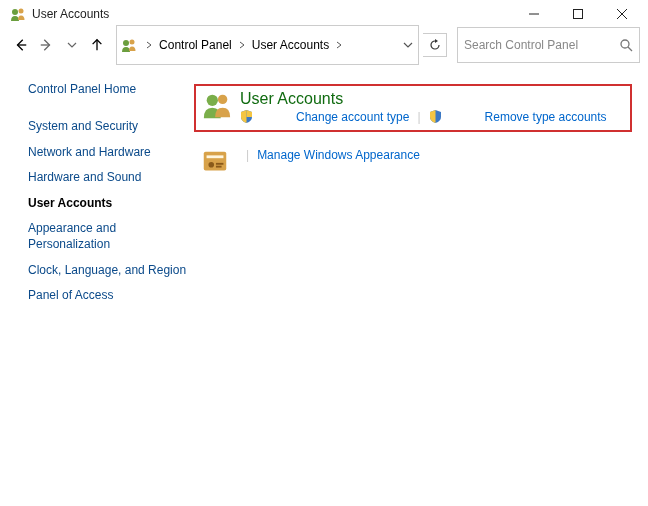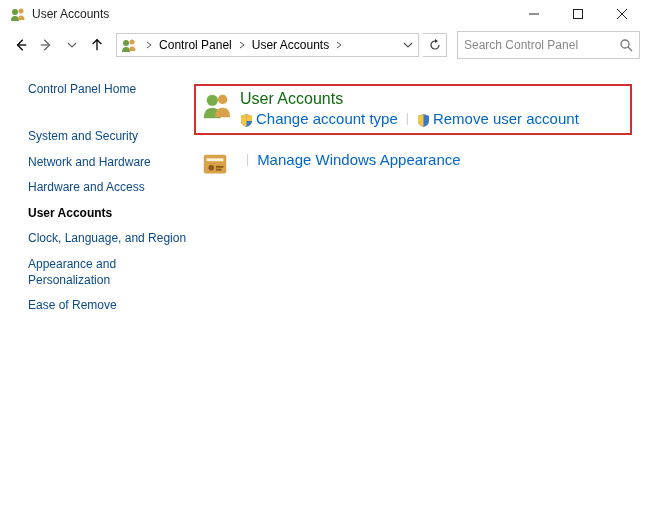--- a/index.html
+++ b/index.html
@@ -51,21 +51,21 @@
     width: 22px; height: 22px;
     display: flex; align-items: center; justify-content: center;
     color: #666;
   }
   .nav-arrow.enabled { color: #000; }
   .nav-arrow svg { width: 14px; height: 14px; }
   .nav-arrow.small svg { width: 10px; height: 10px; }
 
   .addressbar {
     flex: 0 1 310px;
-    height: 24px;
+    height: 40px;
     border: 1px solid #ccc;
     display: flex;
     align-items: center;
     padding: 0 2px 0 4px;
     margin-left: 4px;
   }
   .addressbar .addr-icon { width: 16px; height: 16px; margin-right: 4px; }
   .addressbar .crumb {
     font-size: 12px;
     color: #000;
@@ -91,21 +91,21 @@
     width: 24px; height: 24px;
     border: 1px solid #ccc;
     border-left: none;
     display: flex; align-items: center; justify-content: center;
     color: #333;
   }
   .refresh-btn svg { width: 12px; height: 12px; }
 
   .searchbox {
     flex: 1;
-    height: 28px;
+    height: 36px;
     border: 1px solid #ccc;
     margin-left: 6px;
     display: flex; align-items: center;
     padding: 9px 6px;
     color: #777;
   }
   .searchbox input {
     border: none; outline: none;
     font-family: inherit; font-size: 12px;
     flex: 1;
@@ -120,21 +120,21 @@
     display: flex;
     padding: 20px 16px 0 16px;
   }
   .sidebar {
     width: 178px;
     flex-shrink: 0;
   }
   .sidebar .cp-home {
     color: #0b4a8a;
     font-size: 12px;
-    margin-bottom: 28px;
+    margin-bottom: 18px;
     margin-left: 12px;
   }
   .sidebar ul { list-style: none; margin-left: 12px; }
   .sidebar li {
     font-size: 12px;
     color: #0b4a8a;
     padding: 5px 0;
     line-height: 1.3;
     cursor: pointer;
   }
@@ -170,25 +170,26 @@
     line-height: 1.1;
   }
   .cat-links {
     margin-top: 2px;
     display: flex;
     flex-wrap: wrap;
     align-items: center;
     gap: 0;
   }
   .cat-link {
-    font-size: 15px;
+    font-size: 12px;
     color: #0066cc;
     display: inline-flex;
-    align-items: flex-end;
+    align-items: flex-start;
     cursor: pointer;
+    gap: 40px;
   }
   .cat-link .shield {
     width: 13px; height: 13px;
     margin-right: 3px;
   }
   .cat-sep {
     color: #ccc;
     margin: 0 8px;
     font-size: 12px;
   }
@@ -305,25 +306,25 @@
   </div>
 </div>
 
 <div class="body">
 
   <div class="sidebar">
     <div class="cp-home">Control Panel Home</div>
     <ul>
       <li>System and Security</li>
       <li>Network and Hardware</li>
-      <li>Hardware and Access</li>
+      <li>Hardware and Sound</li>
       <li class="current">User Accounts</li>
+      <li>Appearance and Personalization</li>
       <li>Clock, Language, and Region</li>
-      <li>Appearance and Personalization</li>
-      <li>Ease of Remove</li>
+      <li>Panel of Access</li>
     </ul>
   </div>
 
   <div class="content">
 
     <div class="category highlighted">
       <span class="cat-icon">
         <svg viewBox="0 0 32 32">
           <circle cx="11" cy="11" r="6" fill="#7aae4a"></circle>
           <path d="M2 30 Q2 19 11 19 Q20 19 20 30 Z" fill="#7aae4a"></path>
@@ -346,21 +347,21 @@
             <span>Change account type</span>
           </span>
           <span class="cat-sep">|</span>
           <span class="cat-link">
             <span class="shield">
               <svg viewBox="0 0 13 13">
                   <path d="M6.5 0 L12 2 V7 Q12 11 6.5 13 Q1 11 1 7 V2 Z" fill="#3b78c4"></path>
                   <path d="M6.5 0 L6.5 13 Q1 11 1 7 V2 Z" fill="#f4c542"></path>
                 </svg>
             </span>
-            <span>Remove user account</span>
+            <span>Remove type accounts</span>
           </span>
         </div>
       </div>
     </div>
 
     <div class="category">
       <span class="cat-icon">
         <svg viewBox="0 0 32 32">
           <rect x="4" y="6" width="24" height="20" rx="2" fill="#d8a24a"></rect>
           <rect x="7" y="10" width="18" height="3" fill="#fff6df"></rect>

